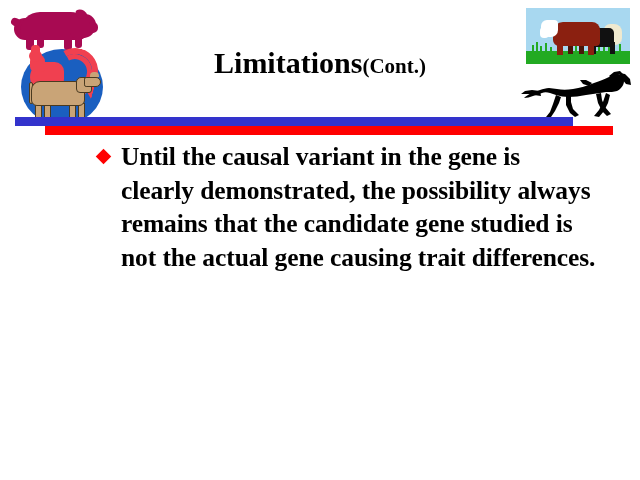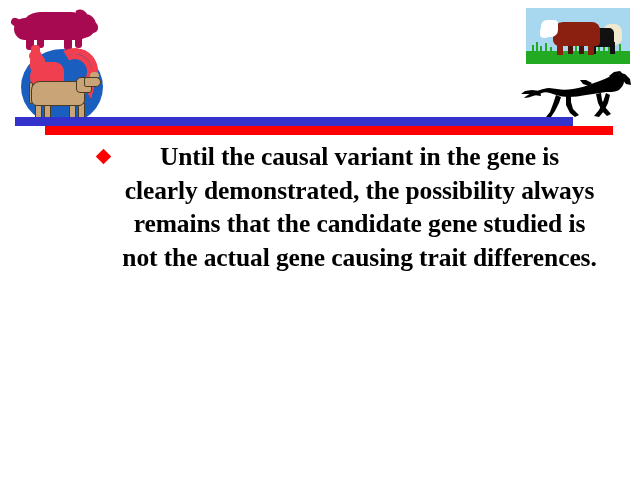--- a/index.html
+++ b/index.html
@@ -70,21 +70,21 @@
   }
   .bullet-mark {
     position: absolute;
     left: 0px;
     top: 11px;
     width: 11px;
     height: 11px;
     background: #ff0000;
     transform: rotate(45deg);
   }
-  .bullet-text { display: block; text-align: center; }
+  .bullet-text { display: block; }
 
   
   #art-left {
     position: absolute;
     left: 4px;
     top: 2px;
     width: 110px;
     height: 124px;
   }
   
@@ -314,20 +314,23 @@
     <div class="cow-leg" id="cow-leg4"></div>
     <div class="cow-leg" id="cow-leg1"></div>
     <div class="cow-leg" id="cow-leg3"></div>
     <div class="cow" id="cow-tail"></div>
     <div class="cow" id="cow-body"></div>
     <div class="cow" id="cow-neck"></div>
     <div class="cow" id="cow-horn"></div>
     <div class="cow" id="cow-head"></div>
   </div>
 
+  <div id="slide-title" class="nosel">
+    <span class="main">Limitations</span><span class="cont">(Cont.)</span>
+  </div>
 
   <div id="art-cattle">
     <div id="cattle-grass"></div>
     <div class="grass-tuft" style="left:6px;  height:9px;"></div>
     <div class="grass-tuft" style="left:10px; height:12px;"></div>
     <div class="grass-tuft" style="left:14px; height:8px;"></div>
     <div class="grass-tuft" style="left:19px; height:11px;"></div>
     <div class="grass-tuft" style="left:24px; height:7px;"></div>
     <div class="grass-tuft" style="left:44px; height:9px;"></div>
     <div class="grass-tuft" style="left:49px; height:12px;"></div>

